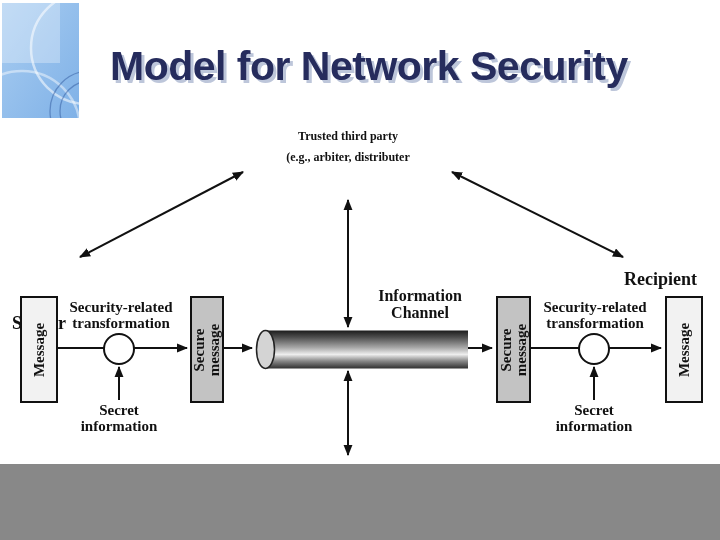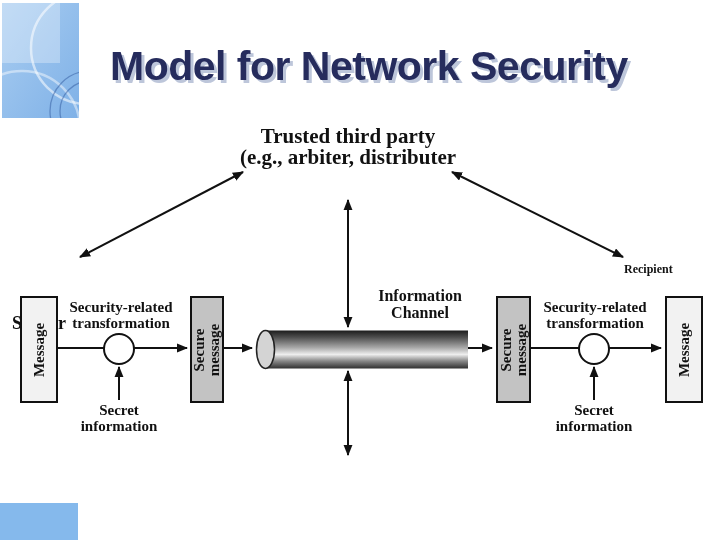--- a/index.html
+++ b/index.html
@@ -1,37 +1,37 @@
 <!DOCTYPE html>
 <html><head>
 <meta charset="utf-8">
 <style>
   html,body{margin:0;padding:0;background:#888;}
   .slide{
-    position:relative;width:720px;height:540px;background:#ffffff;
+    position:relative;width:720px;height:464px;background:#ffffff;
     overflow:hidden;font-family:"Liberation Serif",serif;color:#111;text-decoration:underline;
   }
   
   .corner-decor{position:absolute;left:2px;top:3px;width:77px;height:115px;overflow:hidden;}
   .bottom-strip{position:absolute;left:0;top:503px;width:78px;height:37px;background:#85b9ec;}
   
   .title{
     position:absolute;left:110px;top:44px;white-space:nowrap;
     font-family:"Liberation Sans",sans-serif;font-weight:bold;
     font-size:41px;line-height:1.1;letter-spacing:-0.5px;
     color:#262c5d;text-shadow:3px 3px 0 #bdc6da;
   }
   
   svg.diagram{position:absolute;left:0;top:0;width:720px;height:540px;}
   
   .lbl{position:absolute;font-weight:bold;color:#111;}
   .ctr{text-align:center;}
-  .trusted{left:228px;top:126px;width:240px;font-size:21px;line-height:21px;}
+  .trusted{left:228px;top:126px;width:240px;font-size:12px;line-height:21px;}
   .sender{left:12px;top:265px;font-size:18px;margin-top:48px;}
-  .recipient{left:624px;top:262px;font-size:12px;}
+  .recipient{left:624px;top:269px;font-size:18px;}
   .secrel-left{left:51px;top:299px;width:140px;font-size:15px;line-height:16px;}
   .secrel-right{left:525px;top:299px;width:140px;font-size:15px;line-height:16px;}
   .channel{left:350px;top:287px;width:140px;font-size:16px;line-height:17px;}
   .secret-left{left:59px;top:402px;width:120px;font-size:15px;line-height:16px;}
   .secret-right{left:534px;top:402px;width:120px;font-size:15px;line-height:16px;}
   .opponent{left:288px;top:461px;width:120px;font-size:18px;}
   
   .vbox{position:absolute;box-sizing:border-box;border:2px solid #111;}
   .vbox.light{background:#f2f2f2;}
   .vbox.gray{background:#c3c3c3;}

